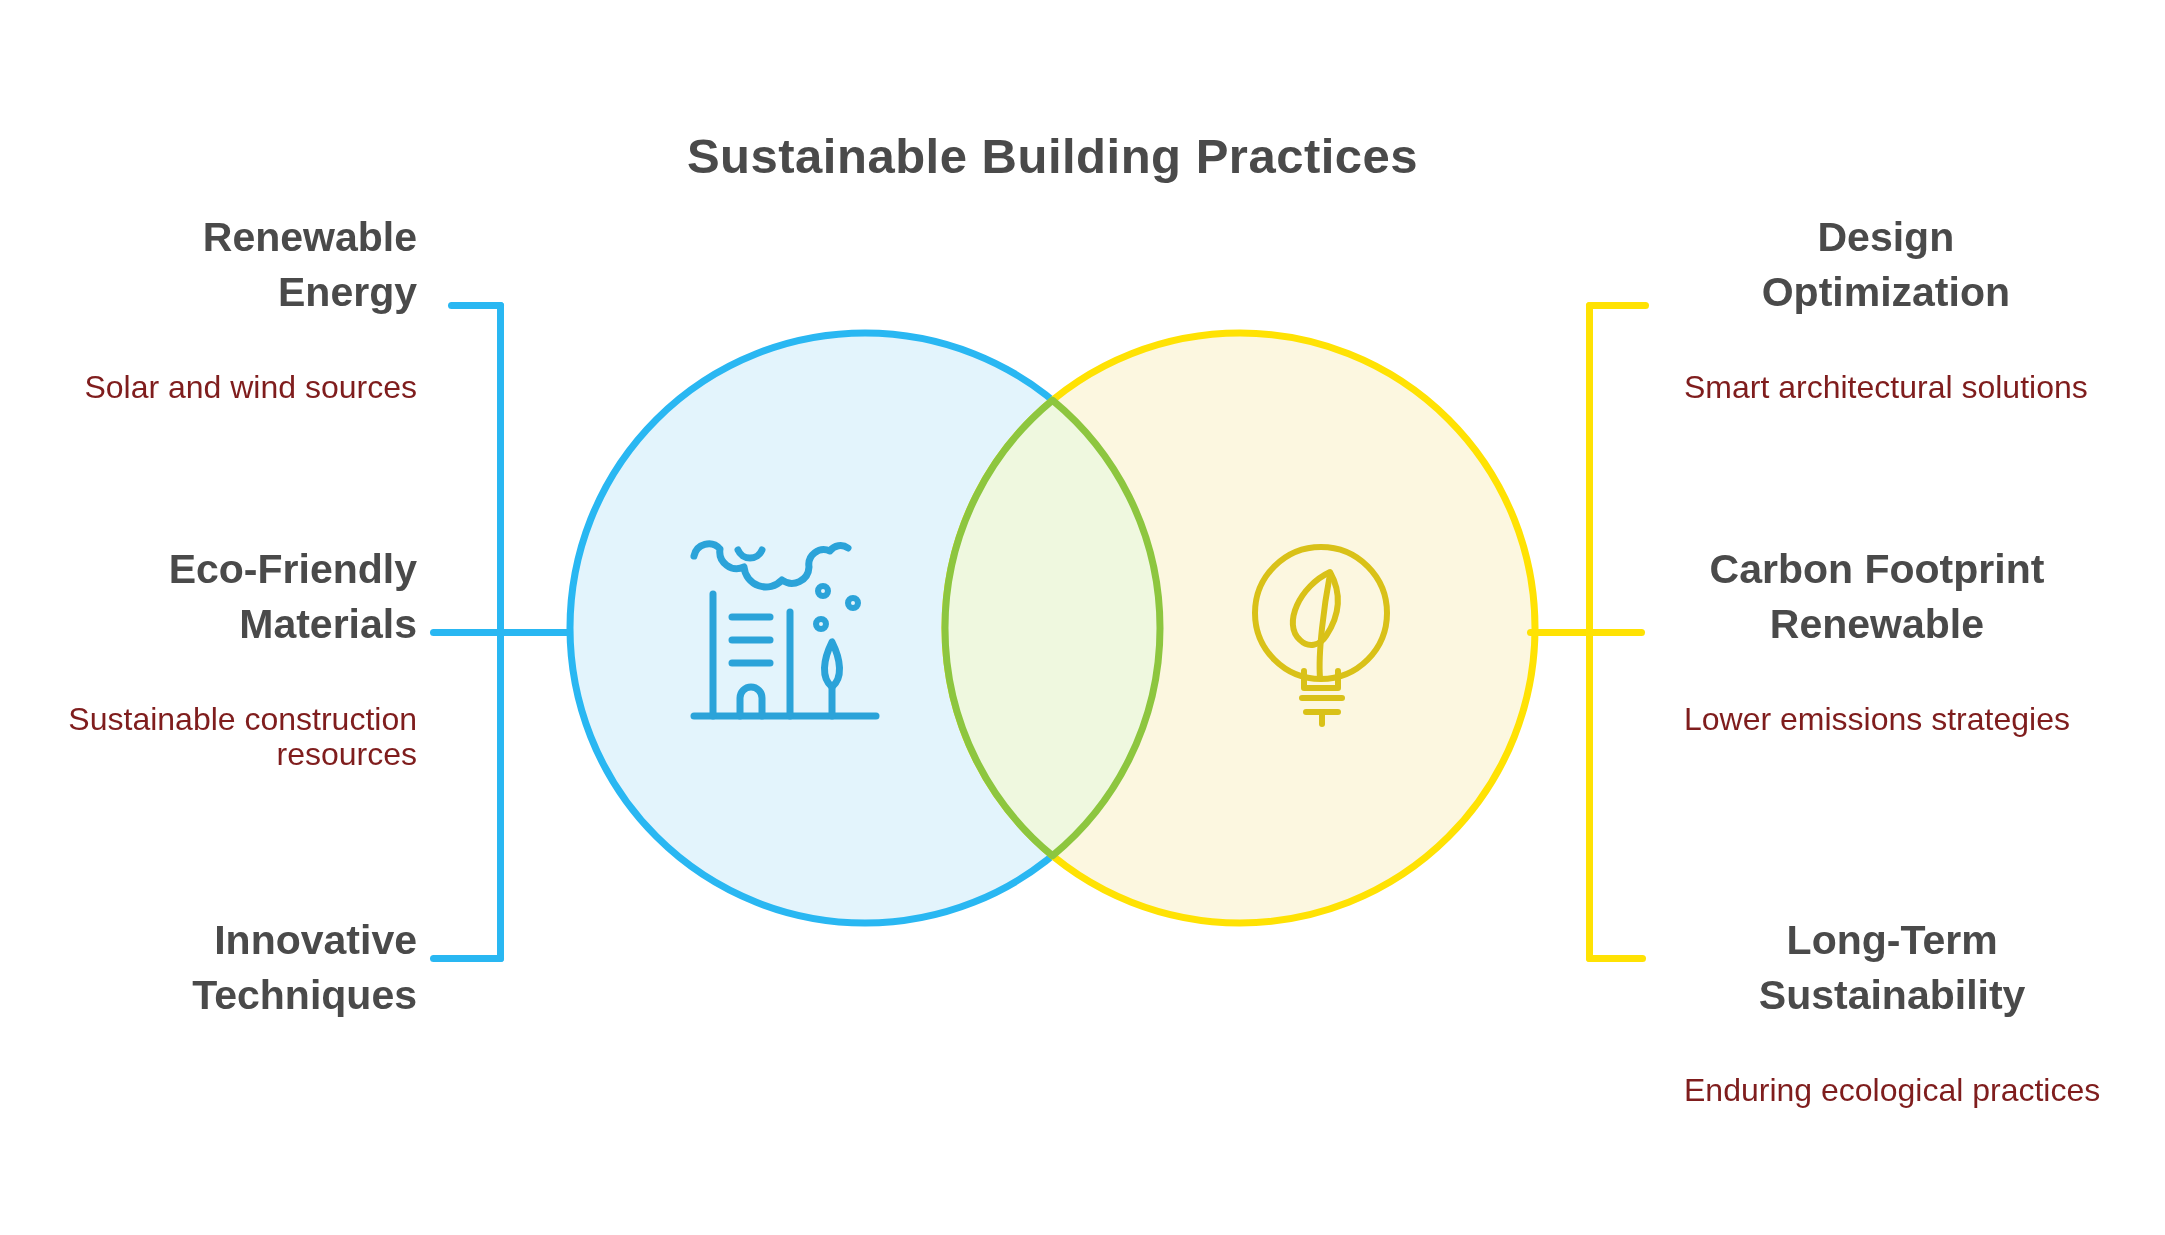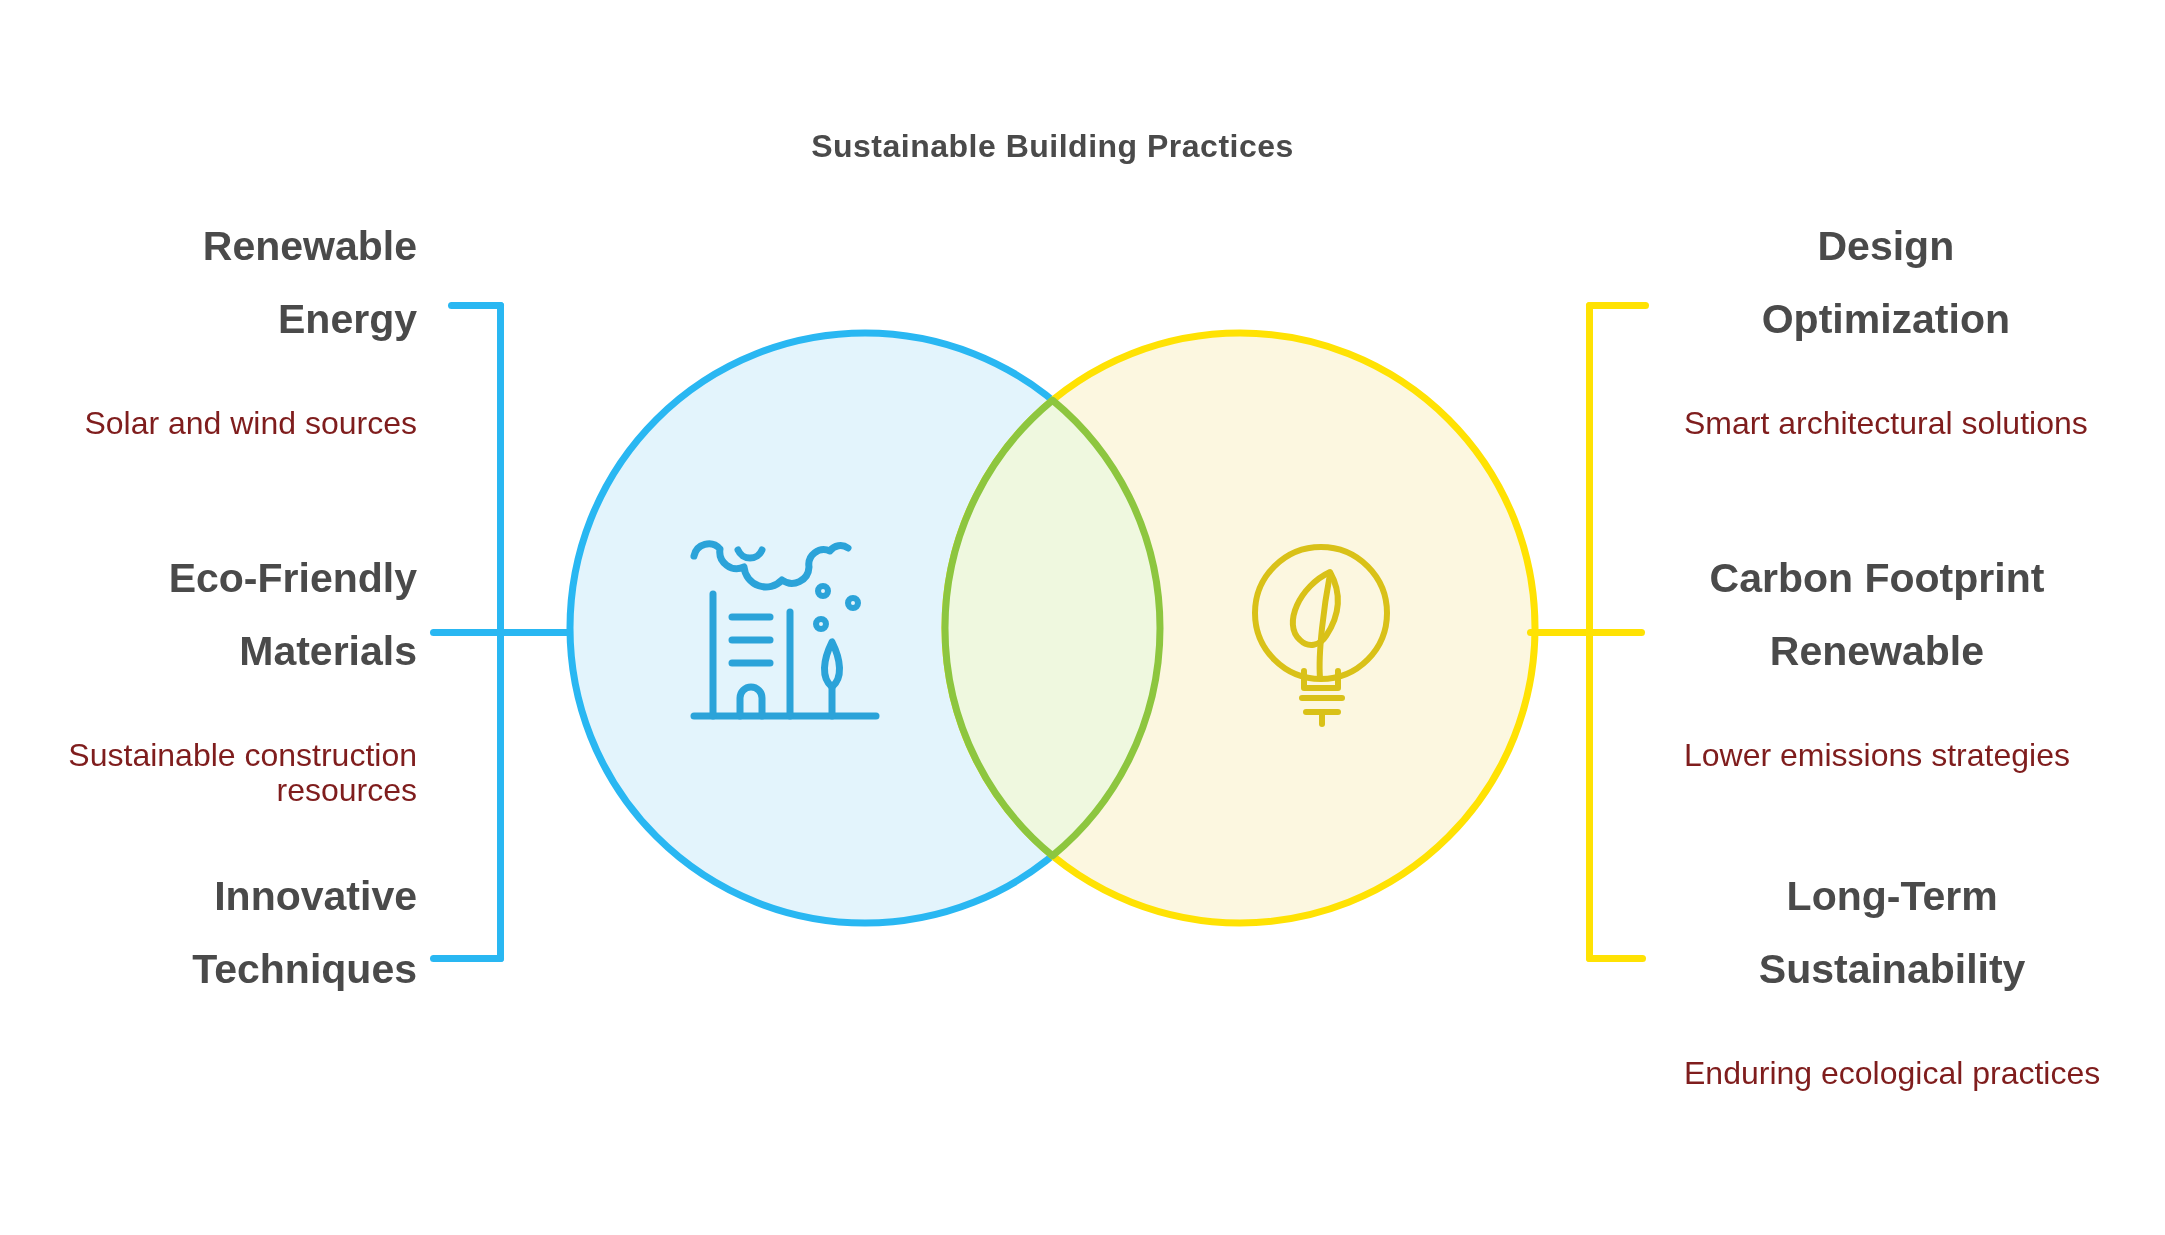--- a/index.html
+++ b/index.html
@@ -6,38 +6,38 @@
   .canvas{
     position:relative;
     width:2165px;height:1235px;
     background:#ffffff;
     font-family:"Liberation Sans", sans-serif;
     overflow:hidden;
   }
   .page-title{
     position:absolute;top:128px;left:0;width:2105px;
     text-align:center;
-    font-size:32px;font-weight:bold;color:#4a4a4a;
+    font-size:49px;font-weight:bold;color:#4a4a4a;
     letter-spacing:0.5px;
   }
   .label-block{position:absolute;}
   .label-block.left{right:1748px;text-align:right;}
   .label-block.right{left:1684px;text-align:center;}
   .item-heading{
-    font-size:41px;line-height:73px;font-weight:bold;color:#4a4a4a;
+    font-size:41px;line-height:55px;font-weight:bold;color:#4a4a4a;
     white-space:pre-line;
   }
   .item-desc{
     margin-top:50px;
     font-size:32px;line-height:35px;color:#7f1d1d;
     white-space:pre-line;
   }
   .row1{top:210px;}
   .row2{top:542px;}
-  .row3{top:860px;}
+  .row3{top:913px;}
   .connector{position:absolute;border-radius:4px;}
   .connector.blue{background:#29b7f2;}
   .connector.yellow{background:#ffe203;}
   .venn-svg{position:absolute;top:0;left:0;}
 </style>
 </head>
 <body>
 
 <div class="canvas">
 

